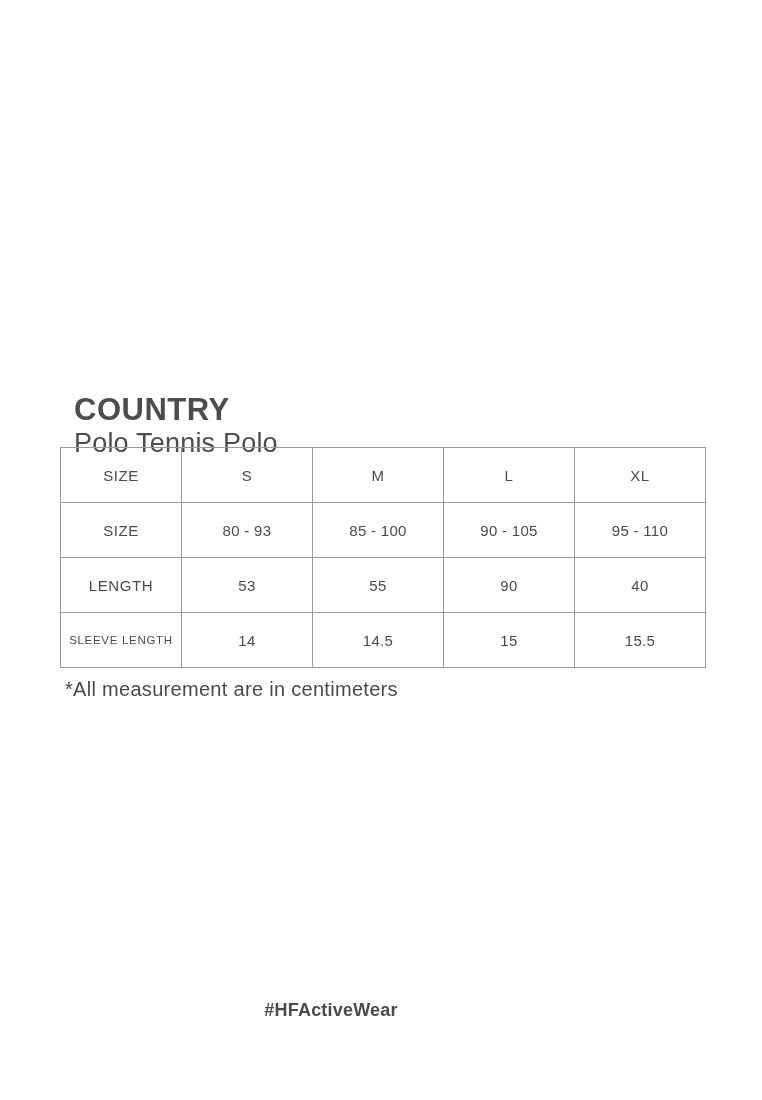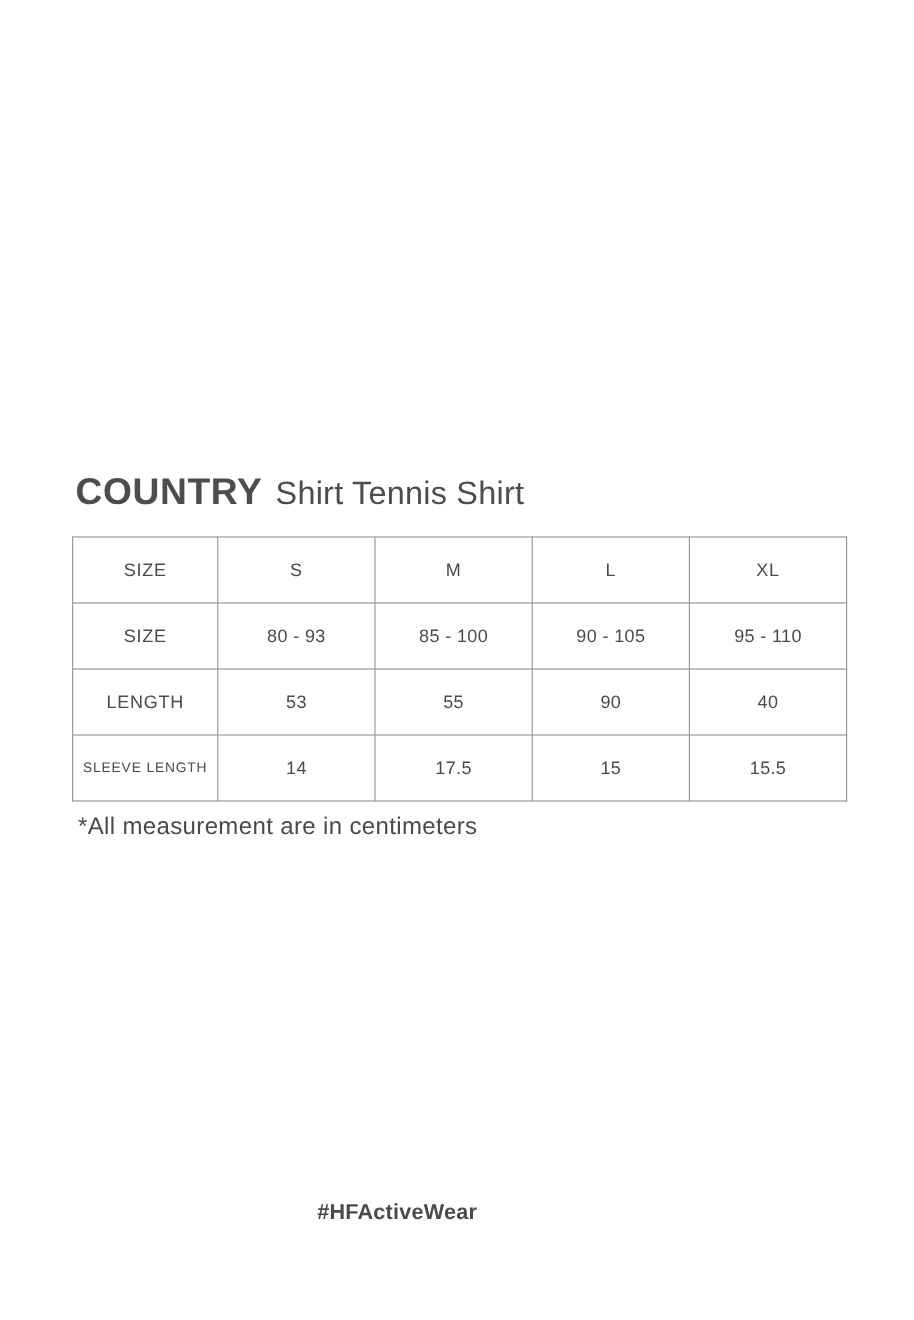--- a/index.html
+++ b/index.html
@@ -25,20 +25,21 @@
   }
 
   
   .title-row {
     position: absolute;
     left: 63px;
     top: 392px;
     display: flex;
     align-items: baseline;
     white-space: nowrap;
+    flex-direction: column;
   }
   .title-brand {
     font-size: 31px;
     font-weight: bold;
     letter-spacing: 0.5px;
     color: #4d4d4d;
   }
   .title-product {
     font-size: 27px;
     font-weight: normal;
@@ -115,21 +116,21 @@
     letter-spacing: 0.2px;
   }
 </style>
 </head>
 <body>
 
 <div class="sheet">
 
   <div class="title-row">
     <span class="title-brand">COUNTRY</span>
-    <span class="title-product">Shirt Tennis Shirt</span>
+    <span class="title-product">Polo Tennis Polo</span>
   </div>
 
   <table class="size-table">
     <colgroup>
       <col class="label-col">
       <col class="val-col">
       <col class="val-col">
       <col class="val-col">
       <col class="val-col">
     </colgroup>
@@ -151,21 +152,21 @@
       <tr>
         <td class="row-label">LENGTH</td>
         <td class="cell-val">53</td>
         <td class="cell-val">55</td>
         <td class="cell-val">90</td>
         <td class="cell-val">40</td>
       </tr>
       <tr>
         <td class="row-label small">SLEEVE LENGTH</td>
         <td class="cell-val">14</td>
-        <td class="cell-val">17.5</td>
+        <td class="cell-val">14.5</td>
         <td class="cell-val">15</td>
         <td class="cell-val">15.5</td>
       </tr>
     </tbody>
   </table>
 
   <div class="footnote">*All measurement are in centimeters</div>
 
   <div class="hashtag">#HFActiveWear</div>
 

